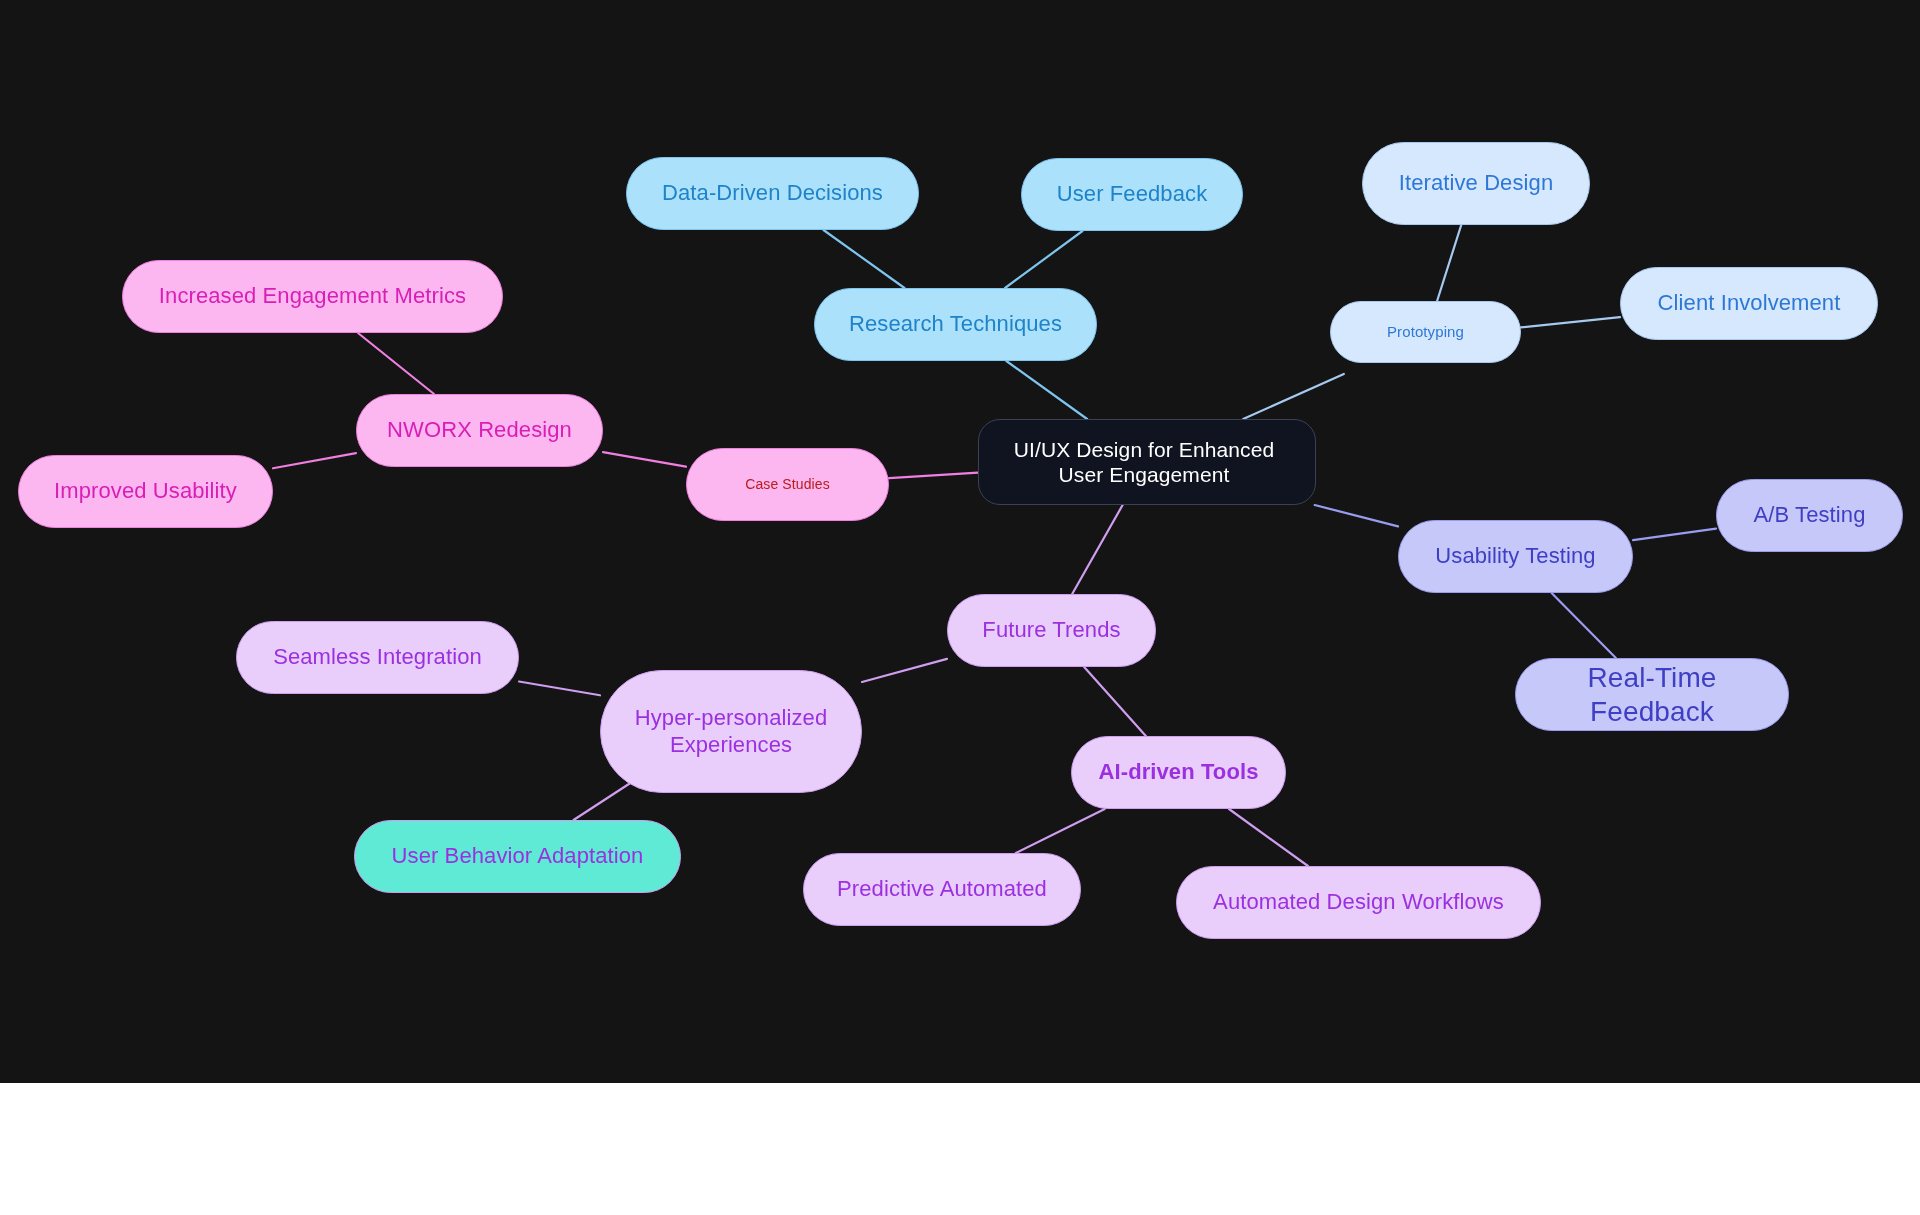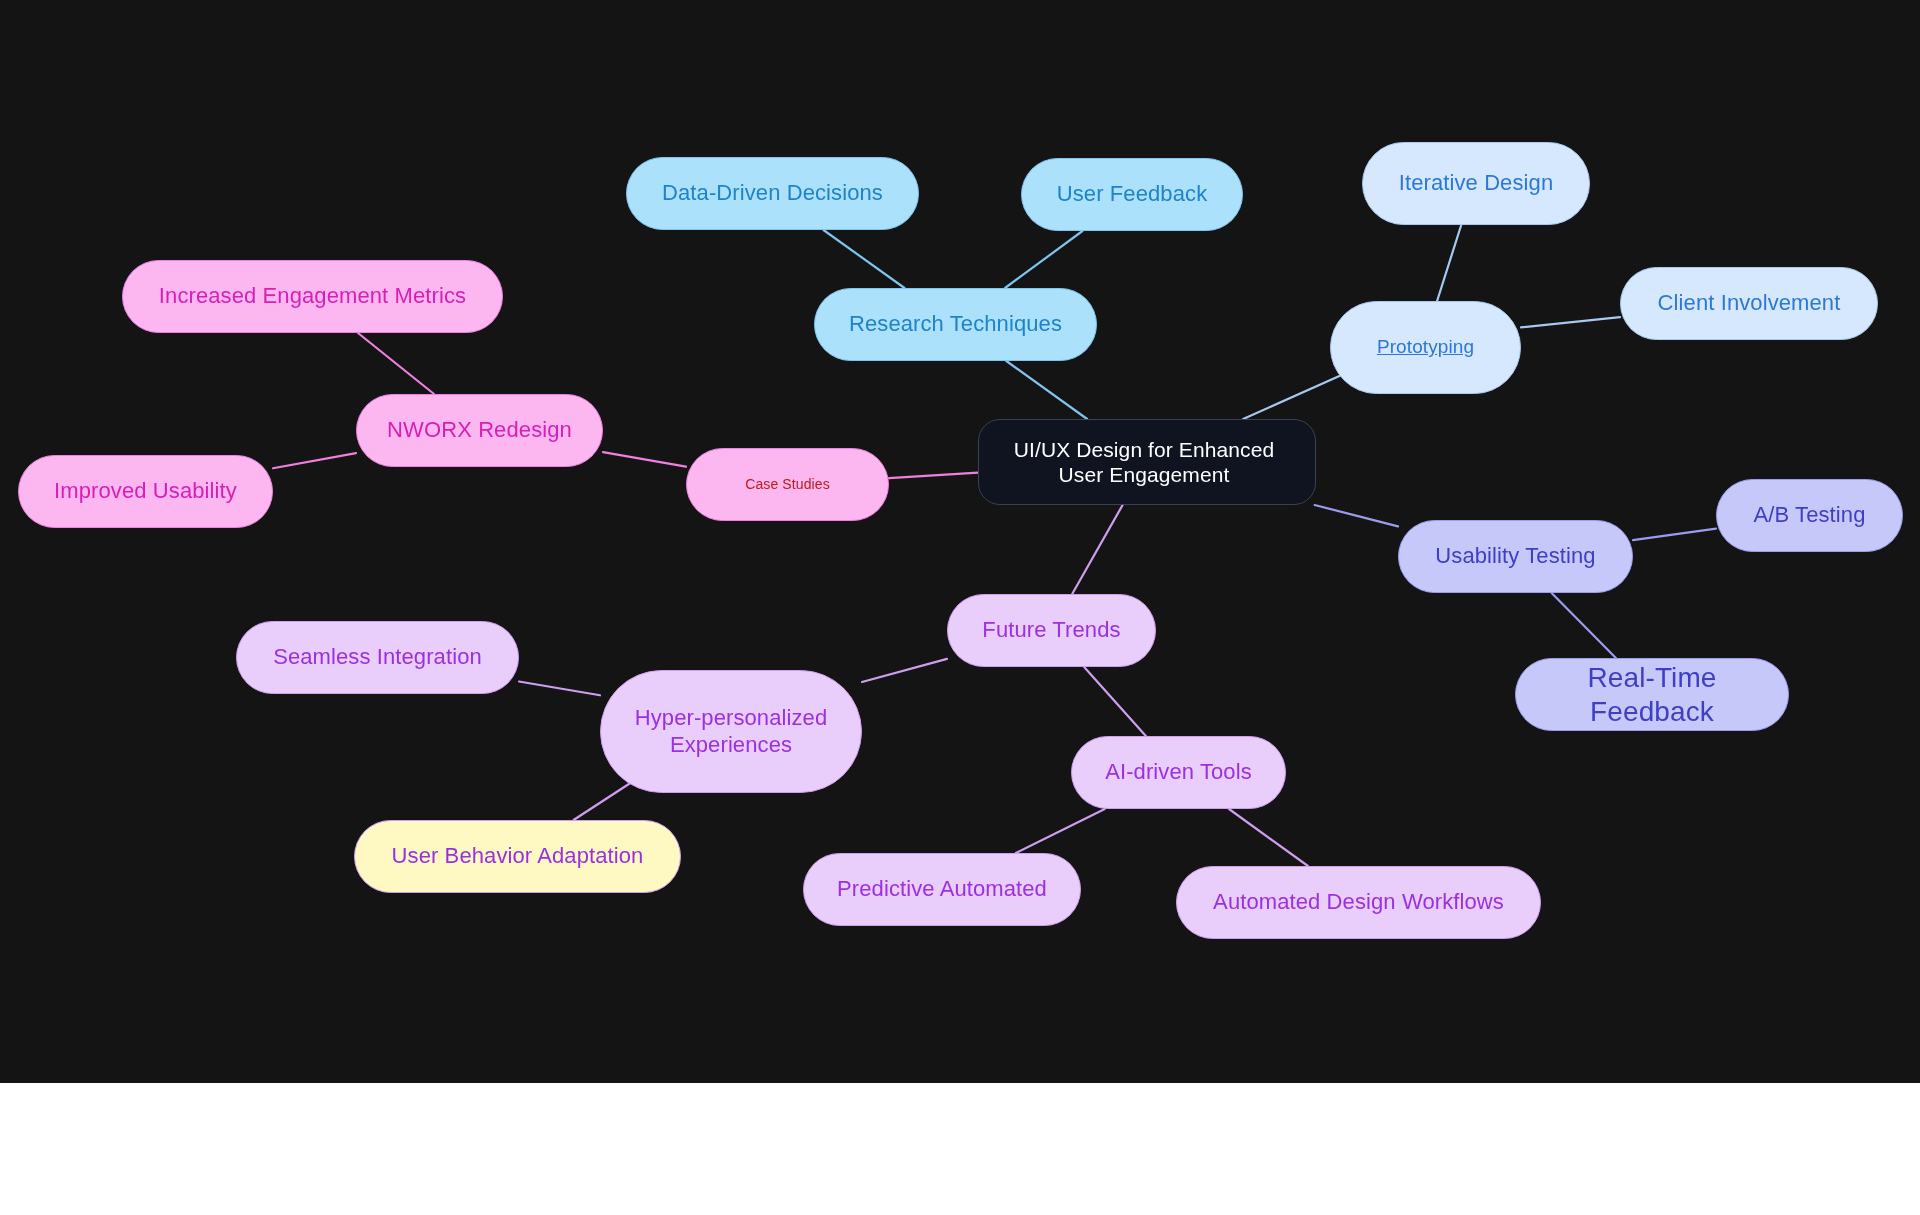--- a/index.html
+++ b/index.html
@@ -92,36 +92,36 @@
         <line x1="1084.144366197183" y1="667" x2="1145.855633802817" y2="736" stroke="#cf9ef0" stroke-width="2.2" stroke-linecap="round"></line>
         <line x1="1104.7200854700855" y1="809" x2="1015.7799145299145" y2="853" stroke="#cf9ef0" stroke-width="2.2" stroke-linecap="round"></line>
         <line x1="1229.0384615384614" y1="809" x2="1307.9615384615386" y2="866" stroke="#cf9ef0" stroke-width="2.2" stroke-linecap="round"></line>
       </svg>
     <div id="nodes">
         <div class="node root" style="left: 978px; top: 419px; width: 338px; height: 86px; background: rgb(15, 20, 32); border-color: rgb(58, 66, 82); color: rgb(255, 255, 255); font-size: 21px;"><span>UI/UX Design for Enhanced
 User Engagement</span></div>
         <div class="node" style="left: 814px; top: 288px; width: 283px; height: 73px; background: rgb(172, 225, 251); border-color: rgb(126, 197, 240); color: rgb(30, 131, 201); font-size: 22px;"><span>Research Techniques</span></div>
         <div class="node" style="left: 626px; top: 157px; width: 293px; height: 73px; background: rgb(172, 225, 251); border-color: rgb(126, 197, 240); color: rgb(30, 131, 201); font-size: 22px;"><span>Data-Driven Decisions</span></div>
         <div class="node" style="left: 1021px; top: 158px; width: 222px; height: 73px; background: rgb(172, 225, 251); border-color: rgb(126, 197, 240); color: rgb(30, 131, 201); font-size: 22px; text-align: right;"><span>User Feedback</span></div>
-        <div class="node" style="left: 1330px; top: 301px; width: 191px; height: 93px; background: rgb(214, 232, 253); border-color: rgb(167, 201, 240); color: rgb(45, 120, 214); font-size: 19px; text-decoration: underline;"><span>Prototyping</span></div>
+        <div class="node" style="left: 1330px; top: 301px; width: 191px; height: 62px; background: rgb(214, 232, 253); border-color: rgb(167, 201, 240); color: rgb(45, 120, 214); font-size: 15px;"><span>Prototyping</span></div>
         <div class="node" style="left: 1362px; top: 142px; width: 228px; height: 83px; background: rgb(214, 232, 253); border-color: rgb(167, 201, 240); color: rgb(45, 120, 214); font-size: 22px;"><span>Iterative Design</span></div>
         <div class="node" style="left: 1620px; top: 267px; width: 258px; height: 73px; background: rgb(214, 232, 253); border-color: rgb(167, 201, 240); color: rgb(45, 120, 214); font-size: 22px;"><span>Client Involvement</span></div>
         <div class="node" style="left: 1398px; top: 520px; width: 235px; height: 73px; background: rgb(198, 200, 250); border-color: rgb(154, 156, 240); color: rgb(63, 63, 196); font-size: 22px;"><span>Usability Testing</span></div>
         <div class="node" style="left: 1716px; top: 479px; width: 187px; height: 73px; background: rgb(198, 200, 250); border-color: rgb(154, 156, 240); color: rgb(63, 63, 196); font-size: 22px;"><span>A/B Testing</span></div>
         <div class="node" style="left: 1515px; top: 658px; width: 274px; height: 73px; background: rgb(198, 200, 250); border-color: rgb(154, 156, 240); color: rgb(63, 63, 196); font-size: 28px;"><span>Real-Time Feedback</span></div>
         <div class="node" style="left: 686px; top: 448px; width: 203px; height: 73px; background: rgb(252, 183, 240); border-color: rgb(240, 127, 224); color: #b91c1c; font-size: 14px;"><span>Case Studies</span></div>
         <div class="node" style="left: 356px; top: 394px; width: 247px; height: 73px; background: rgb(252, 183, 240); border-color: rgb(240, 127, 224); color: rgb(216, 31, 181); font-size: 22px;"><span>NWORX Redesign</span></div>
         <div class="node" style="left: 122px; top: 260px; width: 381px; height: 73px; background: rgb(252, 183, 240); border-color: rgb(240, 127, 224); color: rgb(216, 31, 181); font-size: 22px;"><span>Increased Engagement Metrics</span></div>
         <div class="node" style="left: 18px; top: 455px; width: 255px; height: 73px; background: rgb(252, 183, 240); border-color: rgb(240, 127, 224); color: rgb(216, 31, 181); font-size: 22px;"><span>Improved Usability</span></div>
         <div class="node" style="left: 947px; top: 594px; width: 209px; height: 73px; background: rgb(233, 205, 251); border-color: rgb(207, 158, 240); color: rgb(155, 48, 224); font-size: 22px;"><span>Future Trends</span></div>
         <div class="node" style="left: 600px; top: 670px; width: 262px; height: 123px; background: rgb(233, 205, 251); border-color: rgb(207, 158, 240); color: rgb(155, 48, 224); font-size: 22px;"><span>Hyper-personalized
 Experiences</span></div>
         <div class="node" style="left: 236px; top: 621px; width: 283px; height: 73px; background: rgb(233, 205, 251); border-color: rgb(207, 158, 240); color: rgb(155, 48, 224); font-size: 22px;"><span>Seamless Integration</span></div>
-        <div class="node" style="left: 354px; top: 820px; width: 327px; height: 73px; background: #fef9c3; border-color: rgb(207, 158, 240); color: rgb(155, 48, 224); font-size: 22px;"><span>User Behavior Adaptation</span></div>
-        <div class="node" style="left: 1071px; top: 736px; width: 215px; height: 73px; background: rgb(233, 205, 251); border-color: rgb(207, 158, 240); color: rgb(155, 48, 224); font-size: 22px;"><span>AI-driven Tools</span></div>
+        <div class="node" style="left: 354px; top: 820px; width: 327px; height: 73px; background: #5eead4; border-color: rgb(207, 158, 240); color: rgb(155, 48, 224); font-size: 22px;"><span>User Behavior Adaptation</span></div>
+        <div class="node" style="left: 1071px; top: 736px; width: 215px; height: 73px; background: rgb(233, 205, 251); border-color: rgb(207, 158, 240); color: rgb(155, 48, 224); font-size: 22px; font-weight: bold;"><span>AI-driven Tools</span></div>
         <div class="node" style="left: 803px; top: 853px; width: 278px; height: 73px; background: rgb(233, 205, 251); border-color: rgb(207, 158, 240); color: rgb(155, 48, 224); font-size: 22px;"><span>Predictive Automated</span></div>
         <div class="node" style="left: 1176px; top: 866px; width: 365px; height: 73px; background: rgb(233, 205, 251); border-color: rgb(207, 158, 240); color: rgb(155, 48, 224); font-size: 22px;"><span>Automated Design Workflows</span></div>
       </div>
   </div>
 
   <div id="footer">
     
   </div>
 
 </div>

